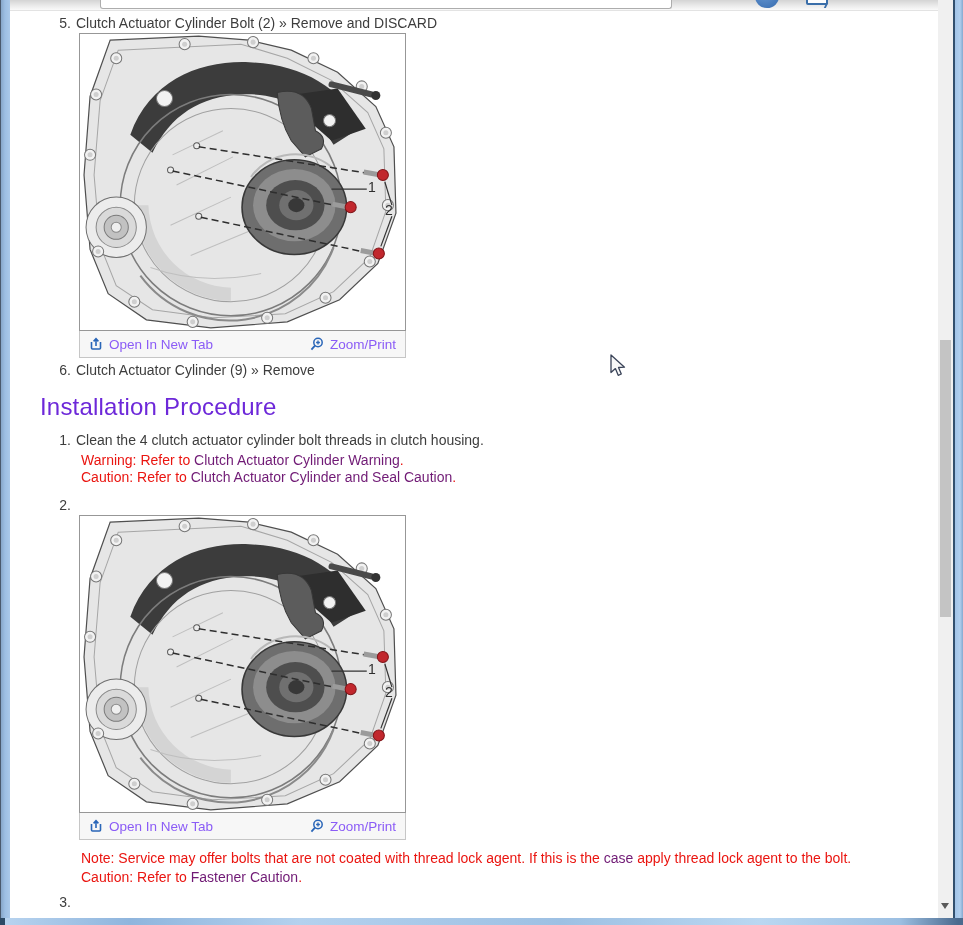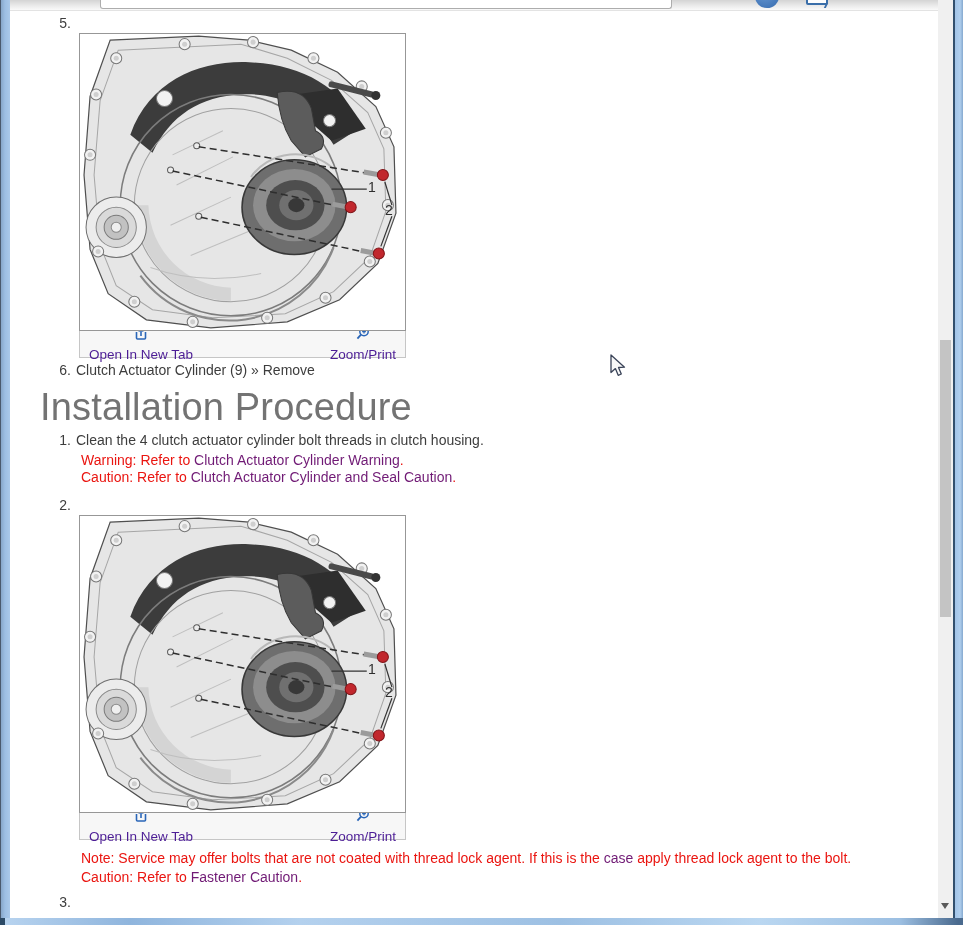--- a/index.html
+++ b/index.html
@@ -34,21 +34,21 @@
 
   
   .step-row { display:flex; margin-left:16px; line-height:17px; }
   .step-row .num { width:50px; text-align:right; padding-right:5px; flex:none; }
   .step5 { margin-top:4px; }
   .step6 { margin-top:4px; }
   .step1 { margin-top:7px; }
   .step2 { margin-top:11px; }
   .step3 { margin-top:8px; }
 
-  h1.proc-heading { font-size:38px; font-weight:300; color:#737373; line-height:36px;
+  h1.proc-heading { font-size:24px; font-weight:300; color:#6d28d9; line-height:36px;
     margin:10px 0 0 30px; letter-spacing:.2px; }
 
   
   .notice { margin-left:71px; line-height:17px; white-space:pre; color:#ea1510; }
   .notice b { font-weight:normal; }
   .notice a { color:#701a75; text-decoration:none; cursor:pointer; }
   .n-warning1 { margin-top:3px; }
   .n-caution1 { }
   .n-caution2 { margin-top:2px; }
   .n-note    { margin-top:10px; }
@@ -57,22 +57,22 @@
   .figure { width:327px; margin-left:69px; margin-top:1px; }
   .figure-image { position:relative; width:327px; height:298px;
     border:1px solid #979797; background:#fff; }
   .figure-image svg.art { width:100%; height:100%; display:block; }
   .callout { position:absolute; font-size:14px; color:#2e2e2e; line-height:14px; }
   .callout-1 { left:288px; top:146px; }
   .callout-2 { left:305px; top:169px; }
   .figure-bar { display:flex; justify-content:space-between; align-items:center;
     height:27px; border:1px solid #c6c6c6; border-top:none; background:#f7f7f7;
     padding:0 9px; font-size:13.5px; }
-  .bar-link { display:flex; align-items:center; gap:6px; color:#4c1d95;
-    text-decoration:none; cursor:pointer;flex-direction:column; }
+  .bar-link { display:flex; align-items:center; gap:6px; color:#8b5cf6;
+    text-decoration:none; cursor:pointer; }
   .bar-link svg { display:block; }
 
   
   .scrollbar { position:absolute; left:938px; top:0; width:15px; height:918px;
     background:#f0f0f0; z-index:4; }
   .scroll-thumb { position:absolute; left:2px; top:340px; width:11px; height:277px;
     background:#c4c4c4; }
   .scroll-arrow-down { position:absolute; left:3px; bottom:9px; width:0; height:0;
     border-left:4.5px solid transparent; border-right:4.5px solid transparent;
     border-top:6px solid #5a5a5a; }
@@ -191,20 +191,21 @@
 <div class="content">
 
   <div class="toolbar-strip">
     <div class="search-box-fragment"></div>
     <div class="round-icon-fragment"></div>
     <div class="outline-icon-fragment"></div>
   </div>
 
   <div class="step-row step5">
     <span class="num">5.</span>
+    <span>Clutch Actuator Cylinder Bolt (2) » Remove and DISCARD</span>
   </div>
 
   <div class="figure">
     <div class="figure-image">
       <svg class="art" viewBox="0 0 323 294">
           <use href="#housing-art"></use>
         </svg>
       <span class="callout callout-1">1</span>
       <span class="callout callout-2">2</span>
     </div>

